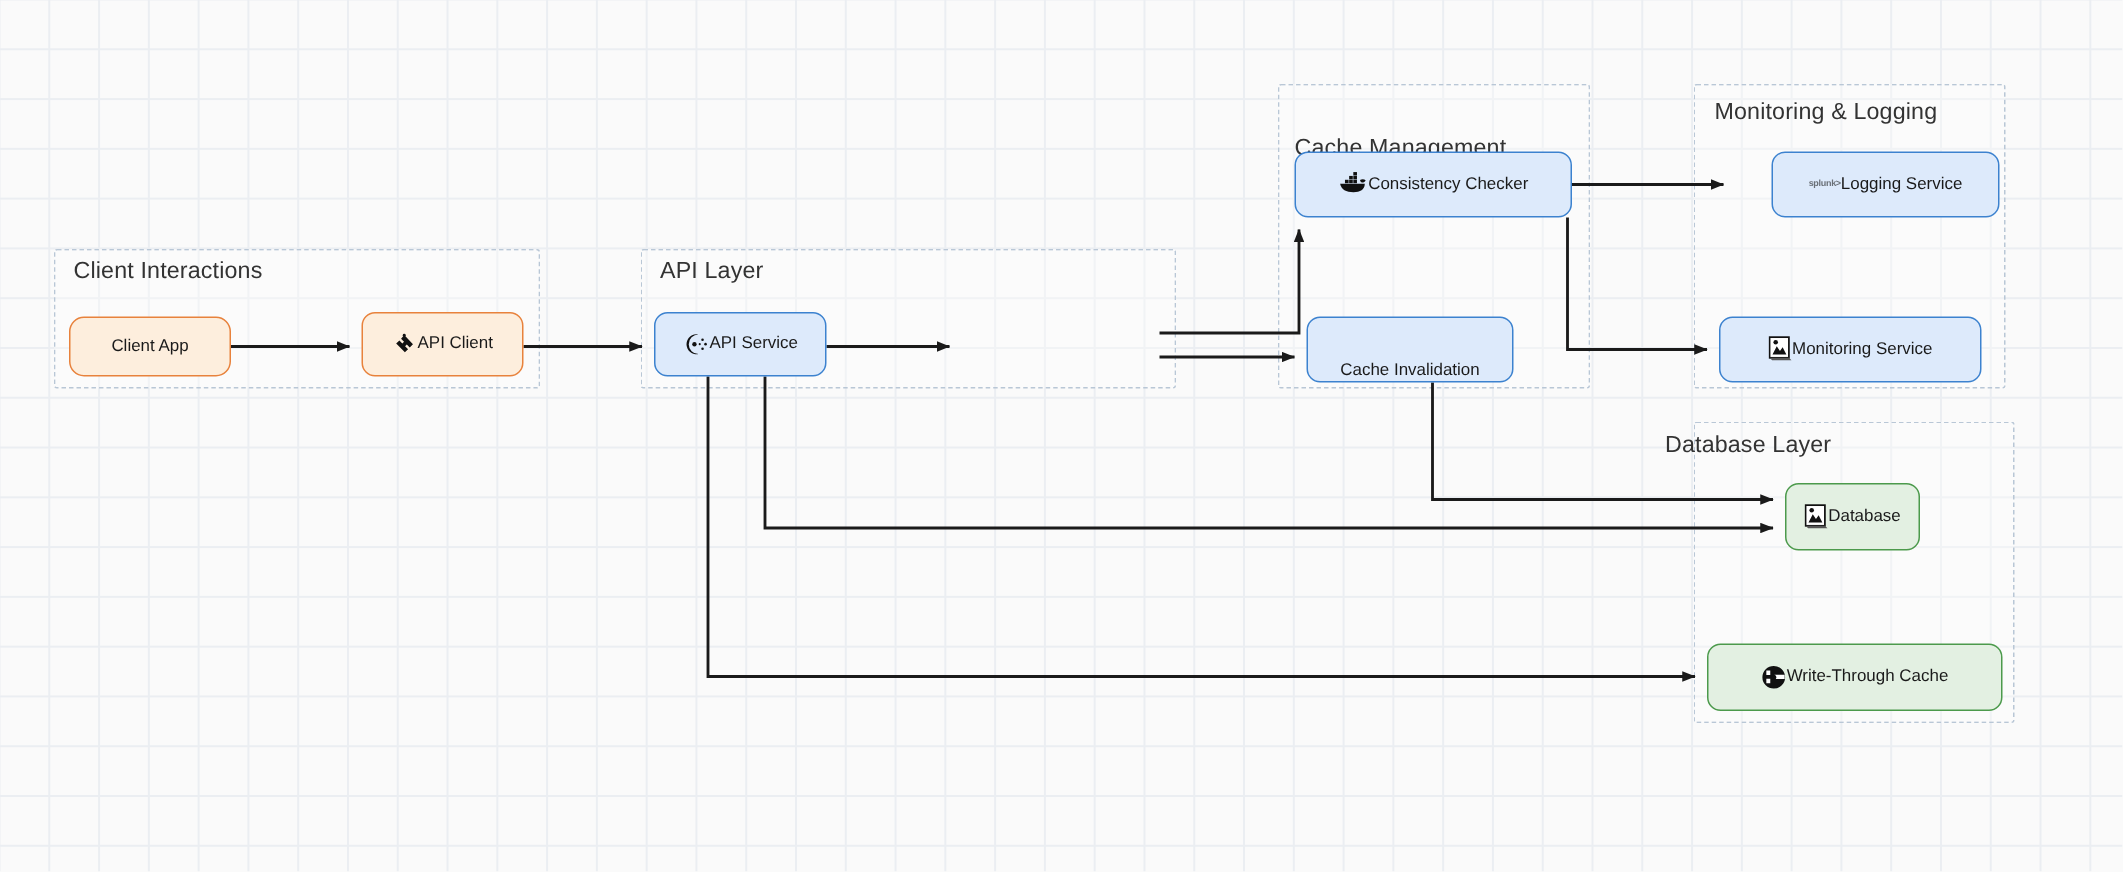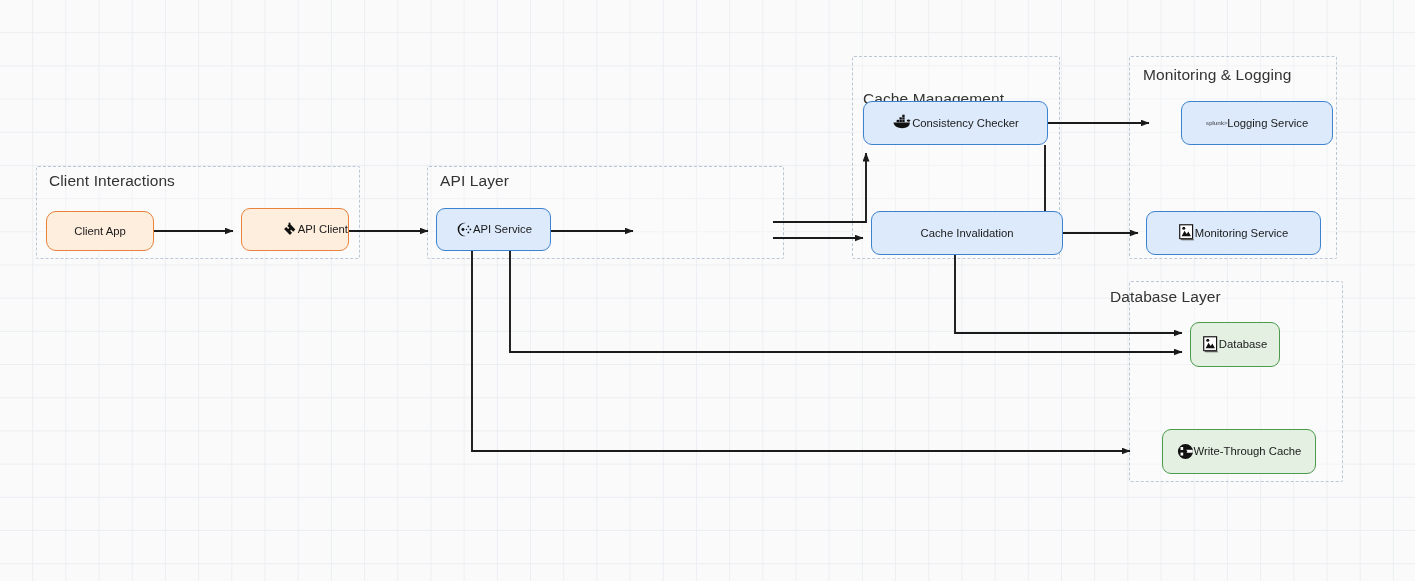--- a/index.html
+++ b/index.html
@@ -125,21 +125,21 @@
       <path d="M955,255 L955,333 L1182,333"></path>
       <path d="M510,251 L510,352 L1182,352"></path>
       <path d="M472,251 L472,451 L1130,451"></path>
     </g>
   </svg>
 
   <div class="node node-orange" style="left:46px; top:211px; width:108px; height:40px;border-radius:10px;">
     <span class="node-label">Client App</span>
   </div>
 
-  <div class="node node-orange" style="left:241px; top:208px; width:108px; height:43px;justify-content:flex-end;">
+  <div class="node node-orange" style="left:241px; top:208px; width:108px; height:43px;">
     <span class="node-icon">
       <svg width="17" height="17" viewBox="0 0 24 24">
         <path d="M12 3.3 L20.2 12 L17.2 15 L14.4 12.3 L12.8 13.9 L15.6 16.6 L12.6 19.6 L4.4 11.4 L7.4 8.4 L10.2 11.2 L11.8 9.6 L9 6.9 Z" fill="#111111"></path>
         <circle cx="12" cy="3.6" r="1.4" fill="#111111"></circle>
       </svg>
     </span>
     <span class="node-label">API Client</span>
   </div>
 
   <div class="node node-blue" style="left:436px; top:208px; width:115px; height:43px;">
@@ -166,21 +166,21 @@
         <rect x="10.4" y="4.6" width="3.4" height="3.2" fill="#111111"></rect>
         <rect x="14.3" y="4.6" width="3.4" height="3.2" fill="#111111"></rect>
         <rect x="14.3" y="1.0" width="3.4" height="3.2" fill="#111111"></rect>
         <path d="M2 12 L25 12 C25 17.5 20.5 19.8 14.5 19.8 C7.5 19.8 3 17.5 2 12 Z" fill="#111111"></path>
         <path d="M20.5 8.4 C22.4 7.2 24.6 7.6 25.8 8.6 C25.2 10.4 23.2 11 21.4 10.6 Z" fill="#111111"></path>
       </svg>
     </span>
     <span class="node-label">Consistency Checker</span>
   </div>
 
-  <div class="node node-blue" style="left:871px; top:211px; width:192px; height:44px;">
+  <div class="node node-blue" style="left:871px; top:211px; width:138px; height:44px;align-items:flex-end;">
     <span class="node-label">Cache Invalidation</span>
   </div>
 
   <div class="node node-blue" style="left:1157px; top:101px; width:152px; height:44px;margin-left:24px;">
     <span class="splunk-logo">splunk&gt;</span>
     <span class="node-label">Logging Service</span>
   </div>
 
   <div class="node node-blue" style="left:1146px; top:211px; width:175px; height:44px;">
     <span class="node-icon">
@@ -199,21 +199,21 @@
       <svg width="16" height="17" viewBox="0 0 18 19">
         <rect x="0.8" y="0.8" width="14.5" height="15.5" fill="#ffffff" stroke="#111111" stroke-width="1.3"></rect>
         <path d="M3 13.8 L6.2 7.6 L8.6 11.2 L10.6 8.4 L13.4 13.8 Z" fill="#111111"></path>
         <circle cx="5.4" cy="4.6" r="1.7" fill="#111111"></circle>
         <path d="M15.3 16.3 L17.2 18.2 L2.7 18.2 L0.8 16.3 Z" fill="#555555"></path>
       </svg>
     </span>
     <span class="node-label">Database</span>
   </div>
 
-  <div class="node node-green" style="left:1138px; top:429px; width:154px; height:45px;margin-left:24px;">
+  <div class="node node-green" style="left:1138px; top:429px; width:197px; height:45px;">
     <span class="node-icon">
       <svg width="17" height="17" viewBox="0 0 22 22">
         <path d="M11 1.2 A9.8 9.8 0 1 0 11 20.8 A9.8 9.8 0 1 0 11 1.2 Z" fill="#111111"></path>
         <path d="M11.6 8.8 L20.4 8.8 L20.4 12.6 L11.6 12.6 Z" fill="#ffffff"></path>
         <path d="M4.6 5.2 L8.0 5.2 L8.0 9.0 L4.6 9.0 Z" fill="#ffffff"></path>
         <path d="M4.6 12.4 L8.0 12.4 L8.0 16.2 L4.6 16.2 Z" fill="#ffffff"></path>
         <circle cx="11" cy="11" r="2.2" fill="#111111"></circle>
       </svg>
     </span>
     <span class="node-label">Write-Through Cache</span>

